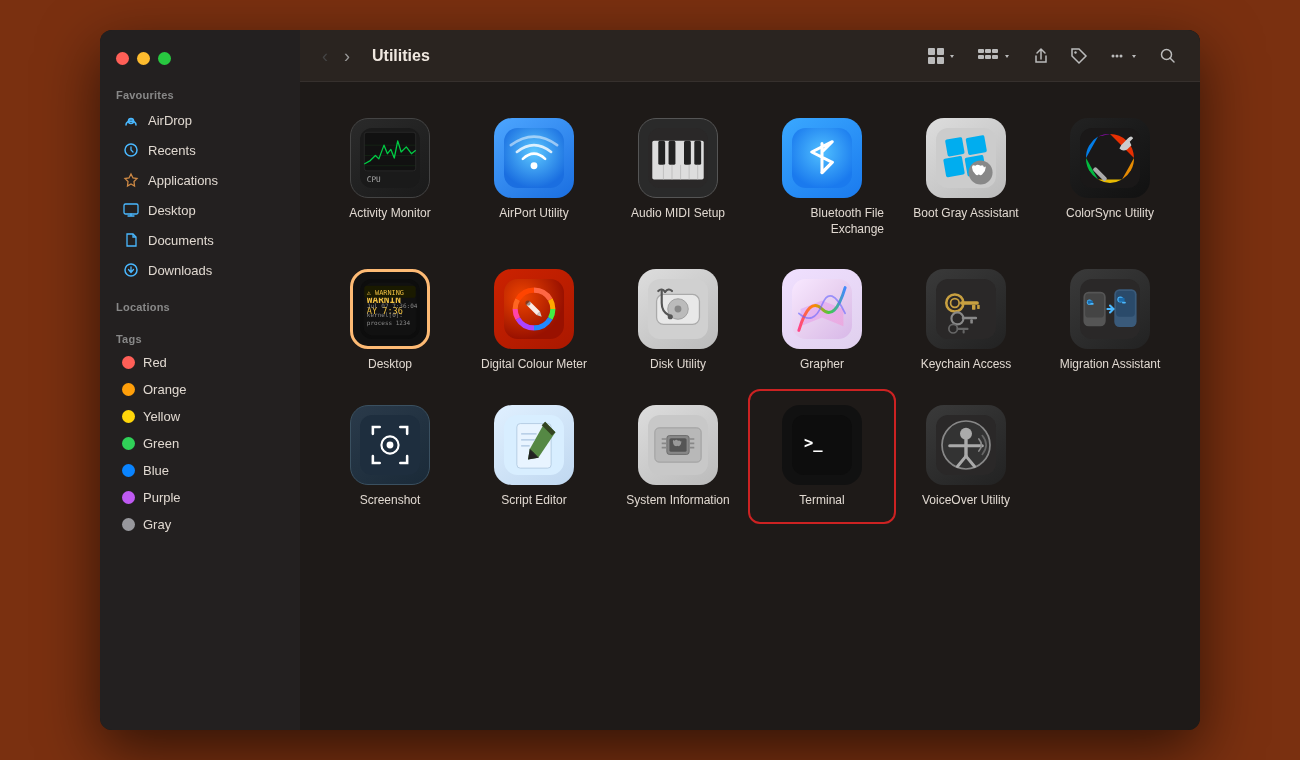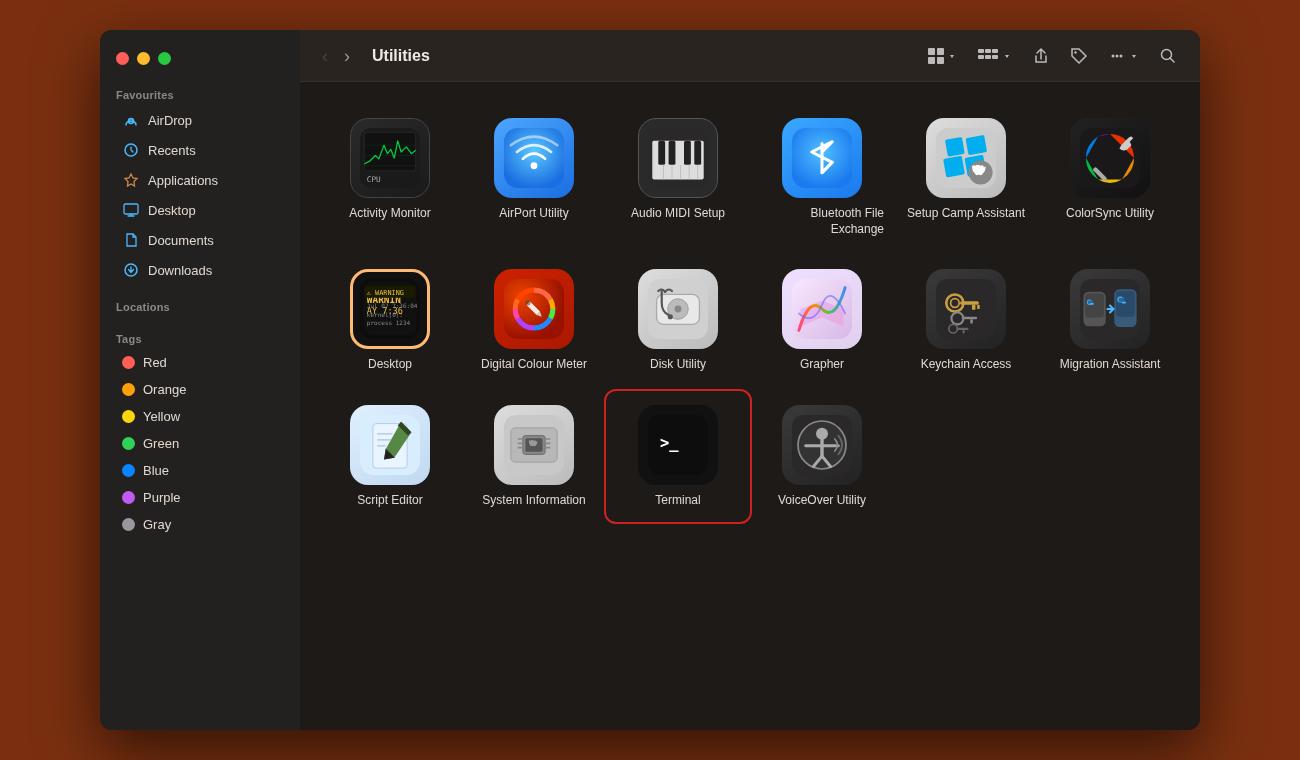--- a/index.html
+++ b/index.html
@@ -542,21 +542,21 @@
 
               <rect x="12" y="12" width="20" height="20" rx="2" fill="#00adef" transform="rotate(-10, 22, 22)"></rect>
               <rect x="36" y="10" width="22" height="20" rx="2" fill="#00adef" transform="rotate(-10, 47, 20)"></rect>
               <rect x="10" y="34" width="22" height="22" rx="2" fill="#00adef" transform="rotate(-10, 21, 45)"></rect>
               <rect x="35" y="33" width="22" height="22" rx="2" fill="#00adef" transform="rotate(-10, 46, 44)"></rect>
 
               <circle cx="52" cy="52" r="14" fill="#888"></circle>
               <path d="M52 44 Q55 42 56 46 Q58 44 58 46 Q58 50 54 54 Q52 56 50 54 Q48 56 46 54 Q42 50 42 46 Q42 42 46 44 Q48 42 52 44 Z" fill="white"></path>
             </svg>
           </div>
-          <span class="app-label">Setup Camp Assistant</span>
+          <span class="app-label">Boot Gray Assistant</span>
         </div>
 
         <div class="app-item">
           <div class="app-icon icon-colorsync">
             <svg width="70" height="70" viewBox="0 0 70 70" fill="none">
               <rect width="70" height="70" rx="14" fill="#1a1818"></rect>
 
               <circle cx="35" cy="35" r="28" fill="none"></circle>
               <path d="M35 7 A28 28 0 0 1 63 35" fill="#ff3300" opacity="0.9"></path>
               <path d="M63 35 A28 28 0 0 1 49 60" fill="#ff9900" opacity="0.9"></path>
@@ -717,20 +717,36 @@
               <circle cx="47" cy="24" r="3.5" fill="#4ab8ff"></circle>
               <rect x="45" y="22" width="7" height="4.5" rx="1" fill="#1a6aaa"></rect>
               <rect x="49" y="26.5" width="4.5" height="2" rx="1" fill="#4ab8ff"></rect>
 
               <path d="M32 35 L38 35 M35 31 L39 35 L35 39" stroke="#4ab8ff" stroke-width="2.5" stroke-linecap="round" fill="none"></path>
             </svg>
           </div>
           <span class="app-label">Migration Assistant</span>
         </div>
 
+        <div class="app-item">
+          <div class="app-icon icon-screenshot">
+            <svg width="70" height="70" viewBox="0 0 70 70" fill="none">
+              <rect width="70" height="70" rx="14" fill="#1e2e3e"></rect>
+
+              <path d="M15 22 L15 14 L23 14" stroke="white" stroke-width="3" stroke-linecap="round" fill="none"></path>
+              <path d="M47 14 L55 14 L55 22" stroke="white" stroke-width="3" stroke-linecap="round" fill="none"></path>
+              <path d="M15 48 L15 56 L23 56" stroke="white" stroke-width="3" stroke-linecap="round" fill="none"></path>
+              <path d="M47 56 L55 56 L55 48" stroke="white" stroke-width="3" stroke-linecap="round" fill="none"></path>
+
+              <circle cx="35" cy="35" r="10" stroke="white" stroke-width="2.5" fill="none"></circle>
+              <circle cx="35" cy="35" r="4" fill="white"></circle>
+            </svg>
+          </div>
+          <span class="app-label">Screenshot</span>
+        </div>
 
         <div class="app-item">
           <div class="app-icon icon-script-editor">
             <svg width="70" height="70" viewBox="0 0 70 70" fill="none">
               <rect width="70" height="70" rx="16" fill="#d8eeff"></rect>
 
               <rect x="15" y="10" width="40" height="52" rx="4" fill="#e8f4ff" stroke="#b0c8e0" stroke-width="1"></rect>
 
               <path d="M48 8 L60 20 L40 50 L28 52 L30 40 Z" fill="#558844"></path>
               <path d="M48 8 L60 20 L56 24 L44 12 Z" fill="#334422"></path>

